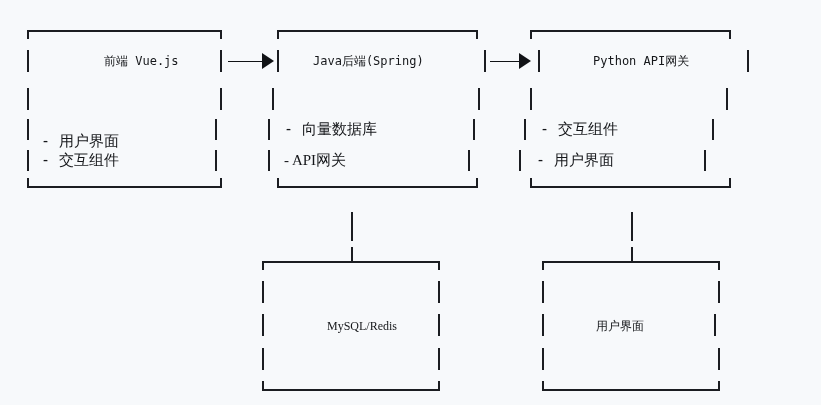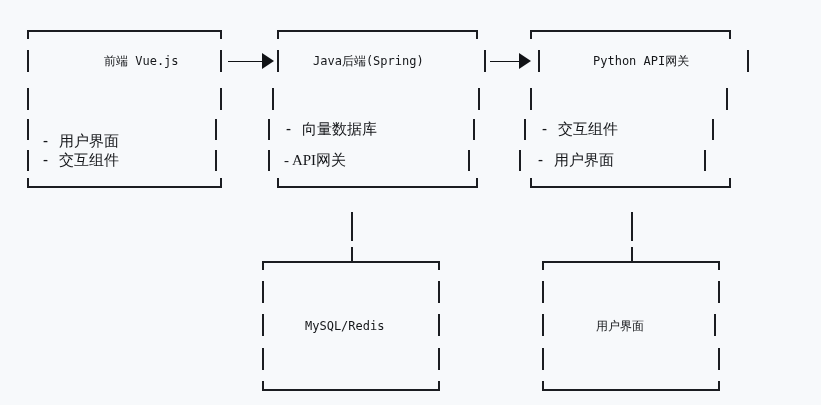--- a/index.html
+++ b/index.html
@@ -184,21 +184,21 @@
   <div>
     <div class="hline" style="left:262px; top:261px; width:178px;"></div>
     <div class="corner" style="left:262px; top:261px; height:9px;"></div>
     <div class="corner" style="left:438px; top:261px; height:9px;"></div>
 
     <div class="vtick" style="left:262px; top:281px; height:22px;"></div>
     <div class="vtick" style="left:438px; top:281px; height:22px;"></div>
 
     <div class="vtick" style="left:262px; top:314px; height:22px;"></div>
     <div class="vtick" style="left:438px; top:314px; height:22px;"></div>
-    <div class="boxtitle" style="left:268px; top:318px;">MySQL/Redis</div>
+    <div class="boxtitle" style="left:290px; top:318px;font-family:Liberation Serif, serif;">MySQL/Redis</div>
 
     <div class="vtick" style="left:262px; top:348px; height:22px;"></div>
     <div class="vtick" style="left:438px; top:348px; height:22px;"></div>
 
     <div class="corner" style="left:262px; top:381px; height:9px;"></div>
     <div class="corner" style="left:438px; top:381px; height:9px;"></div>
     <div class="hline" style="left:262px; top:389px; width:178px;"></div>
   </div>
 
   <div>

